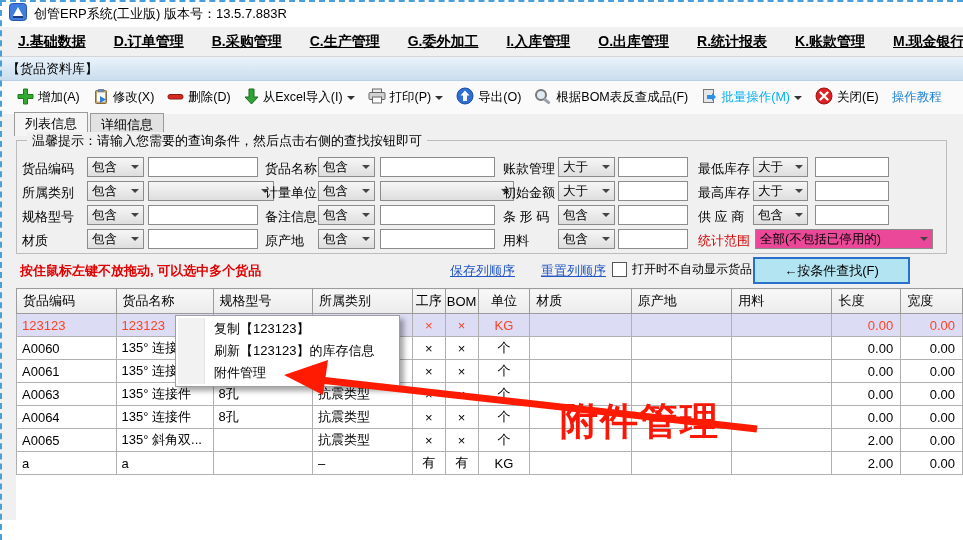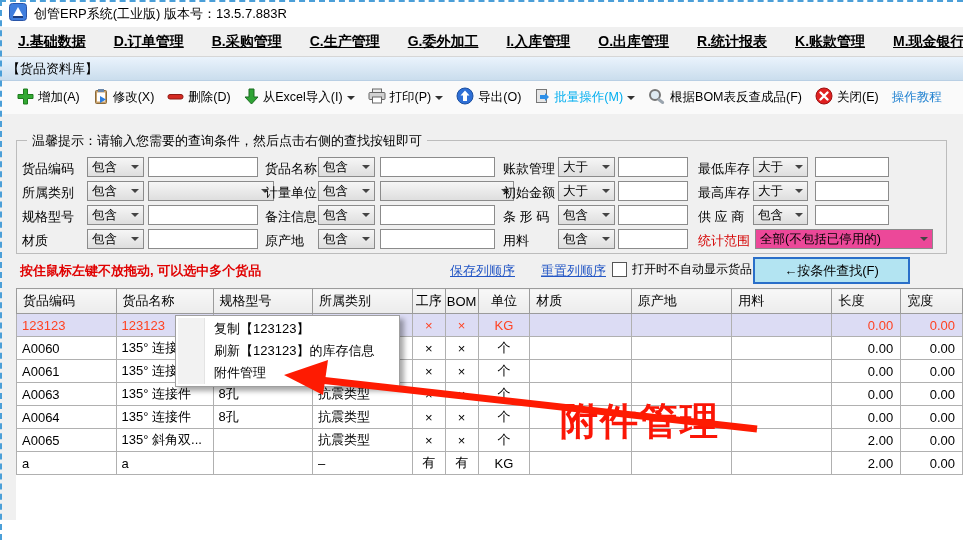--- a/index.html
+++ b/index.html
@@ -144,45 +144,49 @@
     <span class="caret"></span>
   </span>
   <span class="tbtn">
     <span><svg width="18" height="18">
           <circle cx="9" cy="9" r="8" fill="#2e6fd6" stroke="#1b4fa0"></circle>
           <path d="M9 3.5l4.5 5h-2.5V14h-4V8.5H4.5z" fill="#fff"></path>
         </svg></span>
     <span>导出(O)</span>
   </span>
   <span class="tbtn">
+    <span><svg width="18" height="17">
+          <circle cx="7" cy="7" r="5" fill="#dfeaf2" stroke="#777" stroke-width="2"></circle>
+          <rect x="10" y="10" width="7.5" height="3" rx="1.5" transform="rotate(38 11 11)" fill="#9aa4ae"></rect>
+        </svg></span>
+    <span>根据BOM表反查成品(F)</span>
+  </span>
+  <span class="tbtn">
     <span><svg width="16" height="17">
           <rect x="2.5" y="1.5" width="10" height="13" fill="#e6e6e6" stroke="#777"></rect>
           <path d="M6 7h5V5l4 4-4 4v-2H6z" fill="#2d8fe8"></path>
         </svg></span>
     <span class="lbl-batch">批量操作(M)</span>
     <span class="caret"></span>
   </span>
   <span class="tbtn">
-    <span><svg width="18" height="17">
-          <circle cx="7" cy="7" r="5" fill="#dfeaf2" stroke="#777" stroke-width="2"></circle>
-          <rect x="10" y="10" width="7.5" height="3" rx="1.5" transform="rotate(38 11 11)" fill="#9aa4ae"></rect>
-        </svg></span>
-    <span>根据BOM表反查成品(F)</span>
-  </span>
-  <span class="tbtn">
     <span><svg width="18" height="18">
           <circle cx="9" cy="9" r="8" fill="#e02020" stroke="#9c1010"></circle>
           <path d="M5.5 5.5l7 7M12.5 5.5l-7 7" stroke="#fff" stroke-width="2.4" stroke-linecap="round"></path>
         </svg></span>
     <span>关闭(E)</span>
   </span>
   <span class="tbtn lbl-link">操作教程</span>
 </div>
 
 <div class="panel">
+  <div class="tabstrip">
+    <div class="tab active">列表信息</div>
+    <div class="tab">详细信息</div>
+  </div>
 
   <div class="fbox">
     <span class="legend">温馨提示：请输入您需要的查询条件，然后点击右侧的查找按钮即可</span>
     <div class="frow r1" id="frow-1">
         <span class="flab c1">货品编码</span>
         <div class="xcombo op c1">包含</div>
         <input class="xinput val c1" value="" style="">
         <span class="flab c2">货品名称</span>
         <div class="xcombo op c2">包含</div>
         <input class="xinput val c2" value="" style="">

